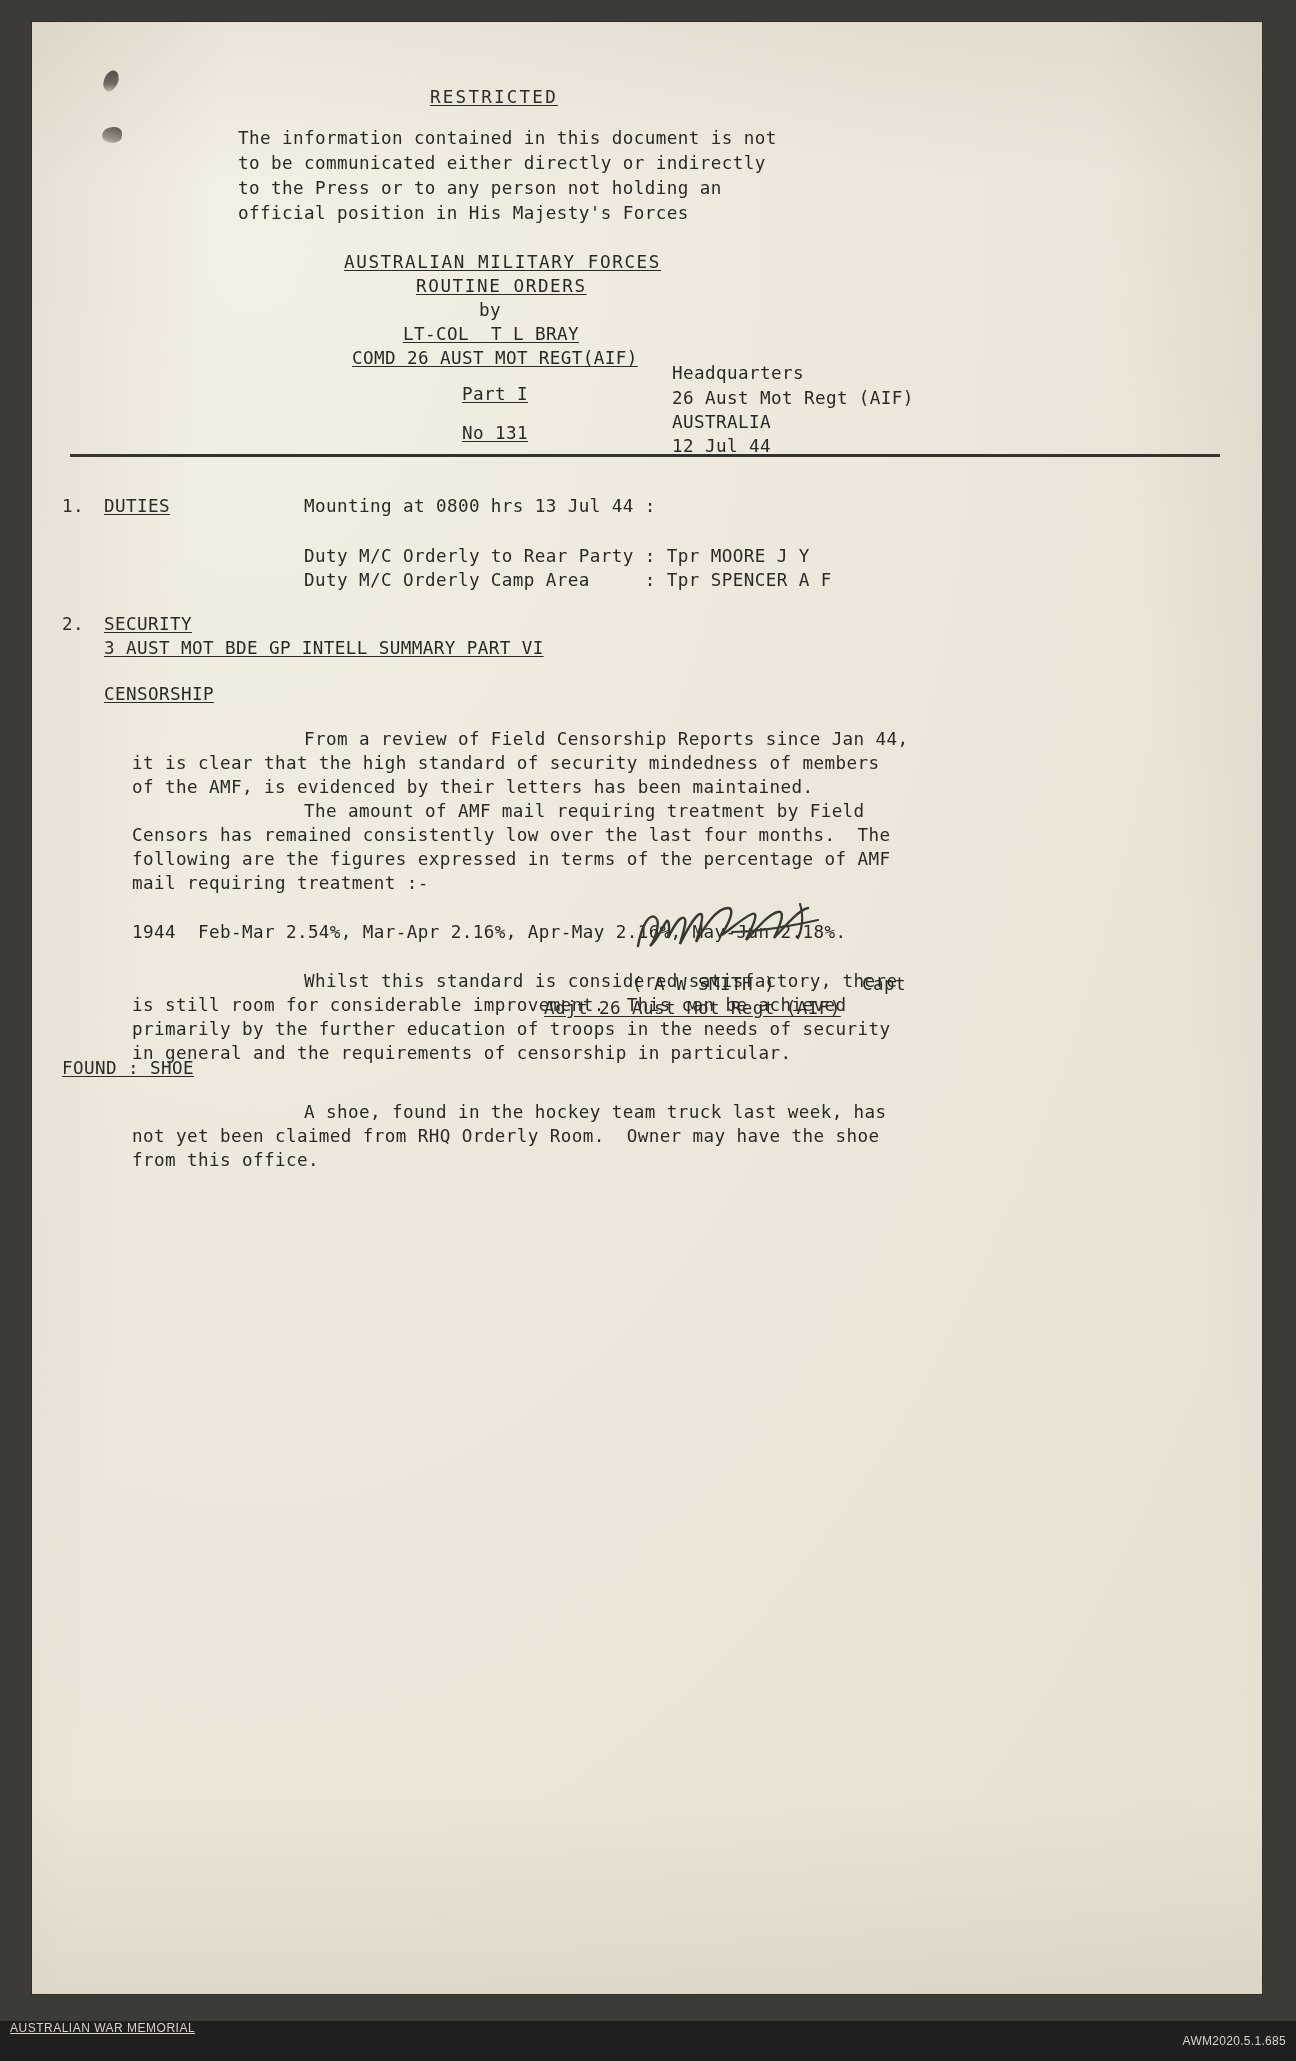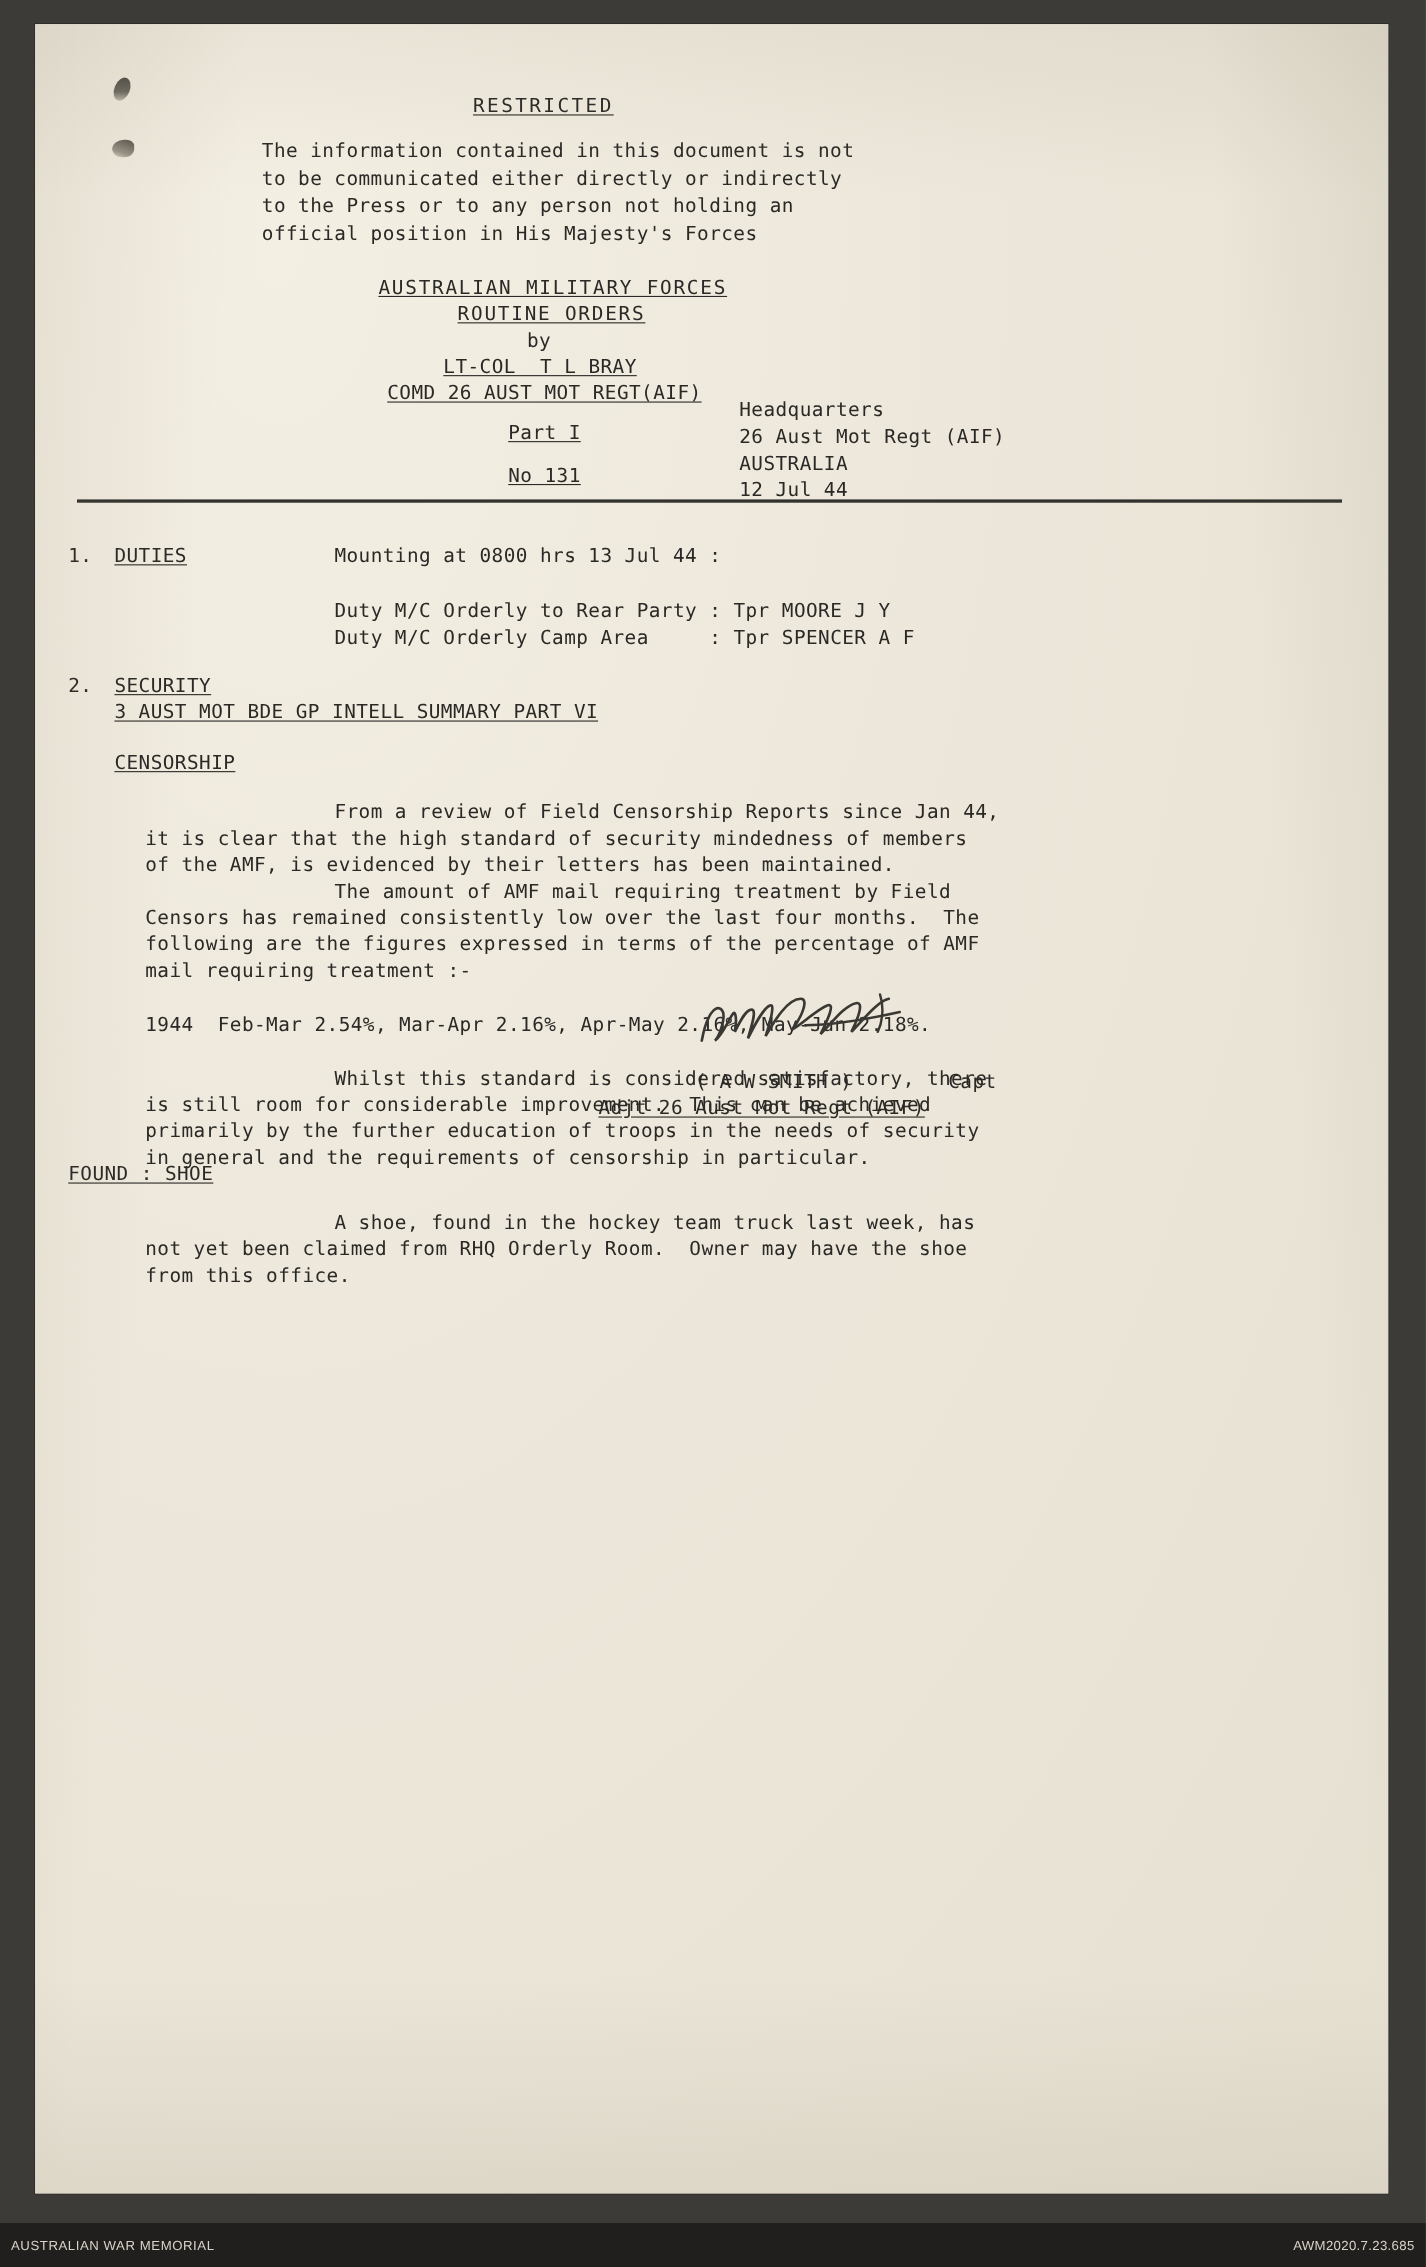--- a/index.html
+++ b/index.html
@@ -111,22 +111,23 @@
     width: 1296px;
     height: 40px;
     background: #211f1d;
     color: #d8d3c8;
     font-family: "Liberation Sans", sans-serif;
     font-size: 12px;
   }
   #footer-left {
     position: absolute;
     left: 10px;
-    top: 13px;
+    top: 0;
     letter-spacing: 0.5px;
+    text-decoration: underline;
   }
   #footer-right {
     position: absolute;
     right: 10px;
     top: 13px;
     letter-spacing: 0.3px;
   }
 </style>
 </head>
 <body>
@@ -205,14 +206,14 @@
     <div class="ln u" style="left:30px; top:1034px;">FOUND : SHOE</div>
     <div class="ln" style="left:272px; top:1078px;">A shoe, found in the hockey team truck last week, has</div>
     <div class="ln" style="left:100px; top:1102px;">not yet been claimed from RHQ Orderly Room.  Owner may have the shoe</div>
     <div class="ln" style="left:100px; top:1126px;">from this office.</div>
 
   </div>
 </div>
 
 <div id="footer-bar">
   <span id="footer-left">AUSTRALIAN WAR MEMORIAL</span>
-  <span id="footer-right">AWM2020.7.23.685</span>
+  <span id="footer-right">AWM2020.5.1.685</span>
 </div>
 
 </body></html>

